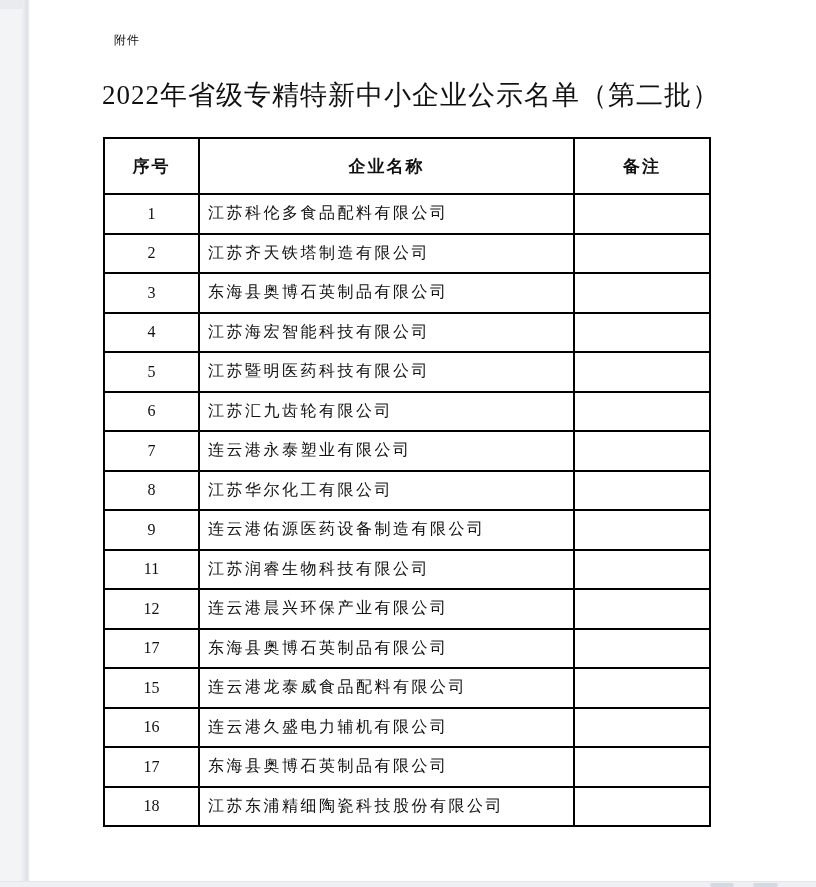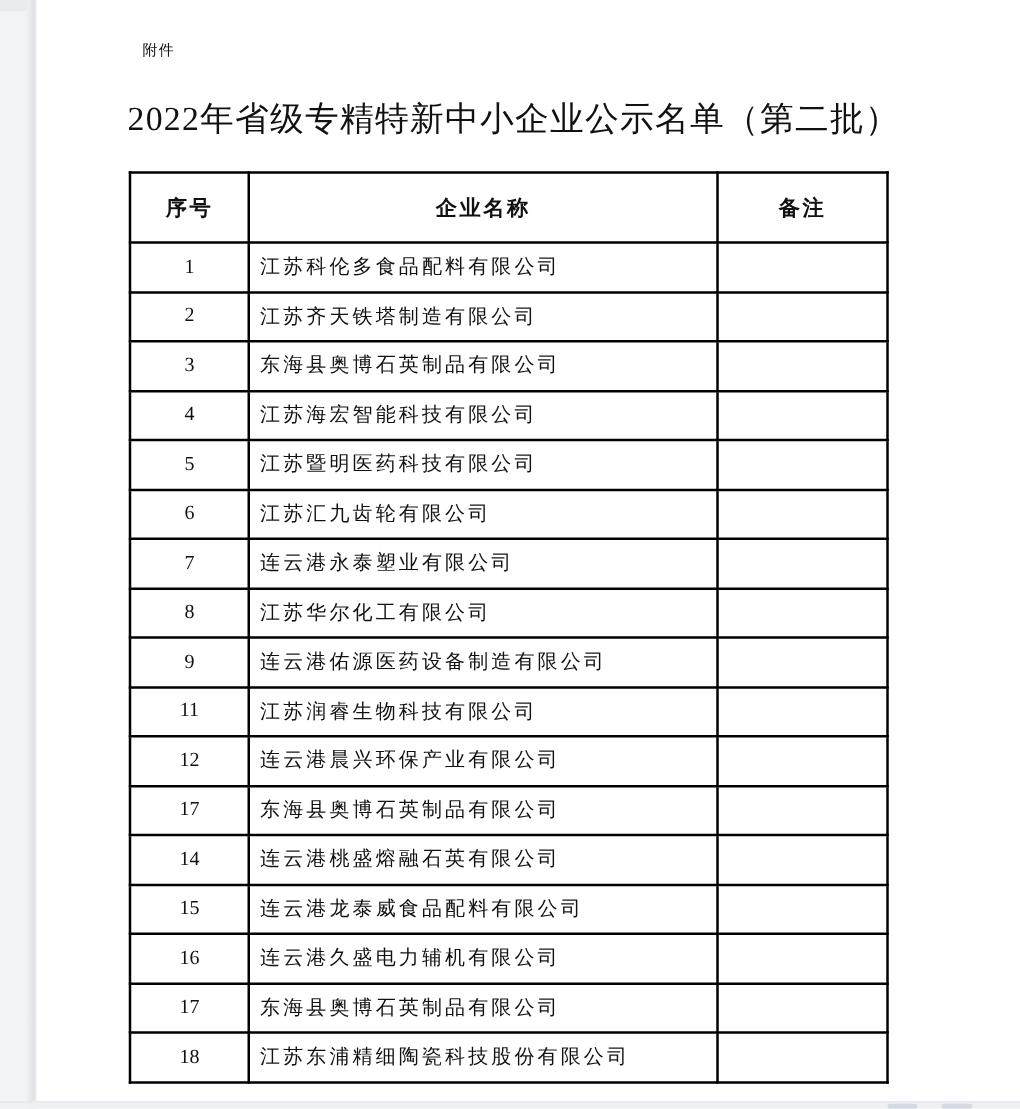--- a/index.html
+++ b/index.html
@@ -181,25 +181,20 @@
     <td class="cell-name">连云港晨兴环保产业有限公司</td>
     <td class="cell-remark"></td>
   </tr>
 
   <tr>
     <td class="cell-index">17</td>
     <td class="cell-name">东海县奥博石英制品有限公司</td>
     <td class="cell-remark"></td>
   </tr>
 
-  <tr>
-    <td class="cell-index">14</td>
-    <td class="cell-name">连云港桃盛熔融石英有限公司</td>
-    <td class="cell-remark"></td>
-  </tr>
 
   <tr>
     <td class="cell-index">15</td>
     <td class="cell-name">连云港龙泰威食品配料有限公司</td>
     <td class="cell-remark"></td>
   </tr>
 
   <tr>
     <td class="cell-index">16</td>
     <td class="cell-name">连云港久盛电力辅机有限公司</td>

